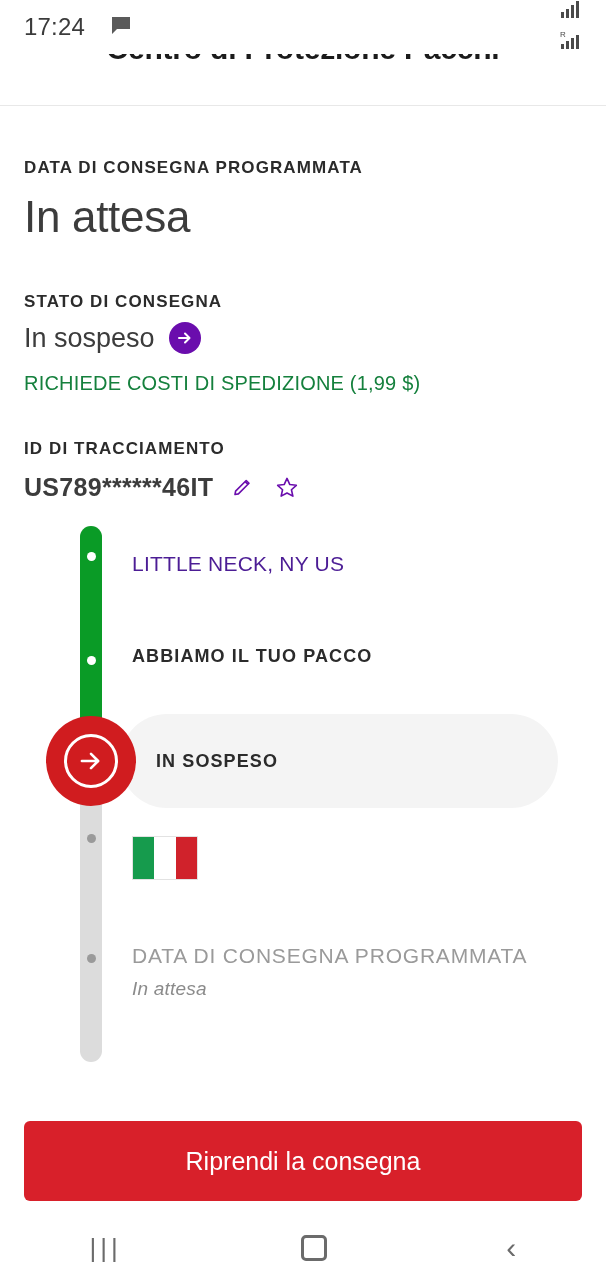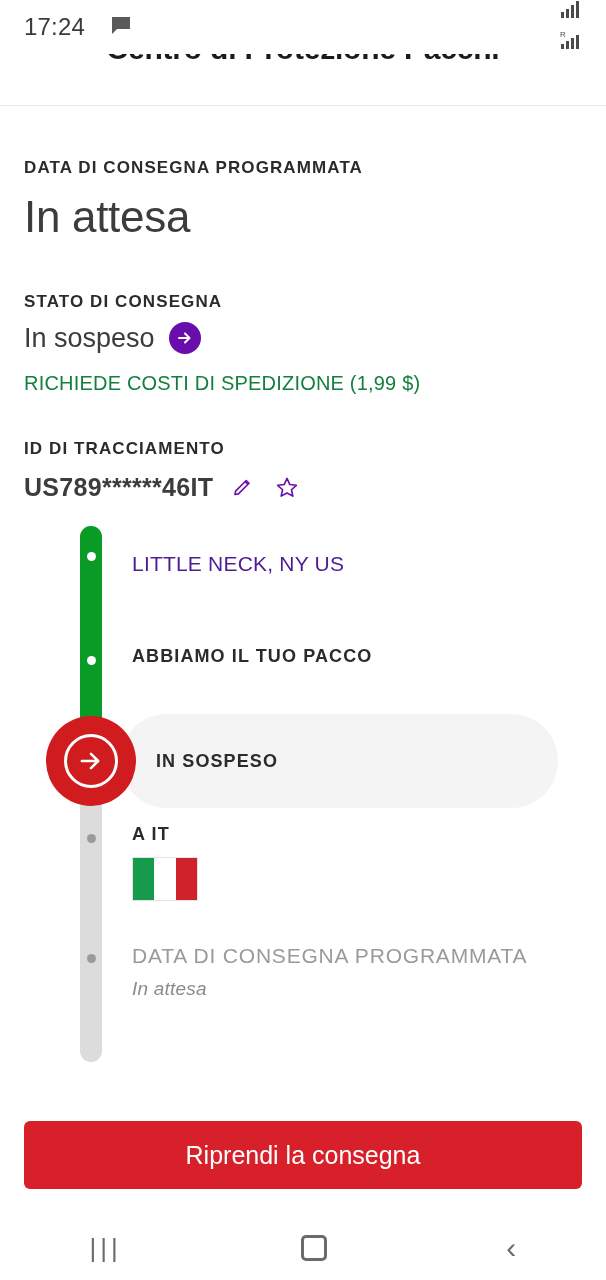--- a/index.html
+++ b/index.html
@@ -226,21 +226,21 @@
   .flag .r { background: #d0222b; }
 
   
   .cta-wrap {
     position: absolute;
     left: 24px; right: 24px;
     top: 1121px;
   }
   .cta {
     width: 100%;
-    height: 68px;
+    height: 80px;
     background: #d8202a;
     border: none;
     border-radius: 6px;
     color: #ffffff;
     font-size: 25px;
     font-family: "Liberation Sans", sans-serif;
     cursor: pointer;
   }
 
   
@@ -376,21 +376,20 @@
 
     <div class="tl-item" style="top:120px">
       <div class="tl-title">ABBIAMO IL TUO PACCO</div>
     </div>
 
     <div class="highlight-label">
       <div class="tl-title">IN SOSPESO</div>
     </div>
 
     <div class="tl-item" style="top:298px">
-      <div class="tl-title">A IT</div>
       <div class="flag">
         <i class="g"></i>
         <i class="w"></i>
         <i class="r"></i>
       </div>
     </div>
 
     <div class="tl-item" style="top:418px">
       <div class="tl-title muted">DATA DI CONSEGNA PROGRAMMATA</div>
       <div class="tl-sub italic">In attesa</div>

